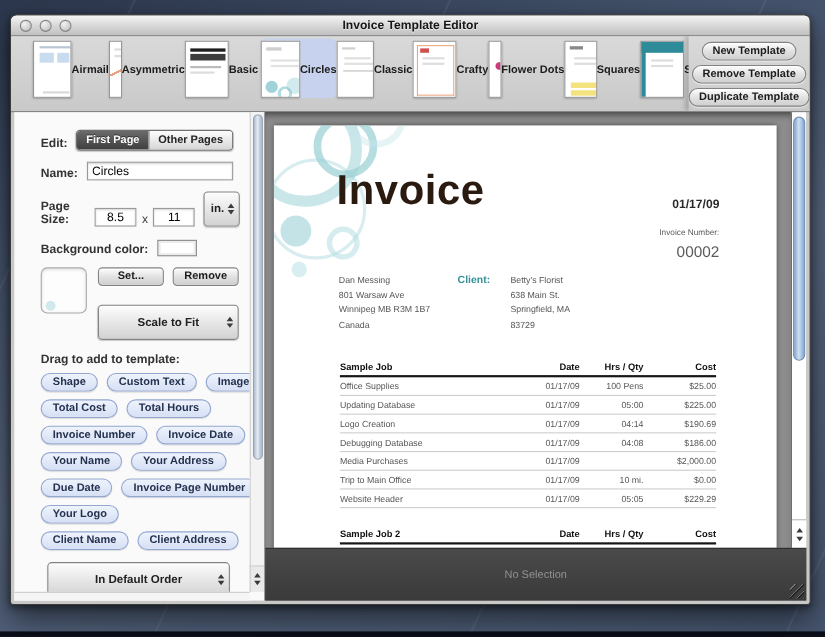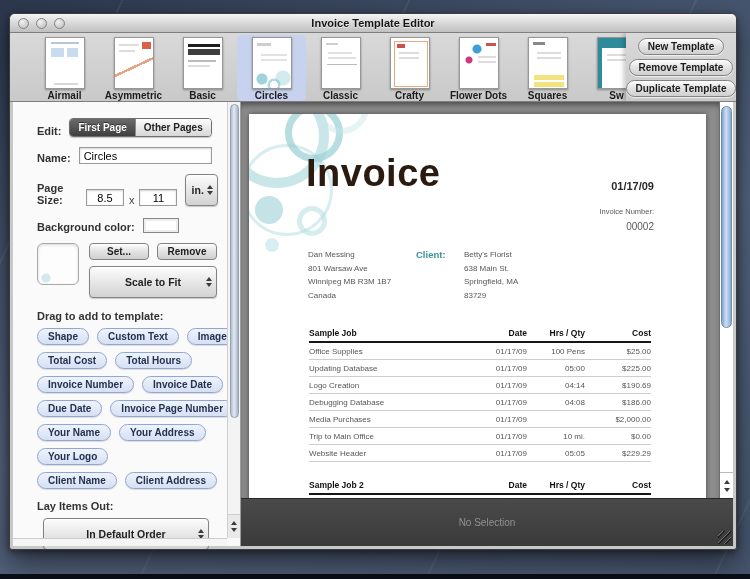--- a/index.html
+++ b/index.html
@@ -21,21 +21,21 @@
   .lights { position:absolute; left:8px; top:4px; display:flex; gap:7px; }
   .light { width:11px; height:11px; border-radius:50%; border:1px solid #848484;
     background:radial-gradient(circle at 35% 30%, #f2f2f2, #b9b9b9); cursor:default; }
   .title { width:100%; text-align:center; font-size:11px; font-weight:bold; color:#161616;
     text-shadow:0 1px 0 rgba(255,255,255,.6); }
 
   
   .strip { position:absolute; left:0; top:19px; right:0; height:69px;
     background:linear-gradient(#d9d9d9,#c9c9c9); border-bottom:1px solid #7e7e7e; overflow:hidden; }
   .tmpl-track { position:absolute; left:20px; top:2px; display:flex; }
-  .tmpl-cell { width:69px; padding-top:2px; display:flex; flex-direction:column; align-items:center;
+  .tmpl-cell { width:69px; padding-top:2px; display:flex; flex-direction:row; align-items:center;
     border-radius:5px; cursor:pointer; }
   .tmpl-cell.selected { background:#c7d2ee; }
   .pg { width:40px; height:52px; background-color:#fff; border:1px solid #979797;
     box-shadow:0 1px 2px rgba(0,0,0,.35); background-repeat:no-repeat; }
   .tmpl-label { font-size:10px; font-weight:bold; color:#1c1c1c; margin-top:1px; white-space:nowrap; }
 
   .pg-airmail{background-image:linear-gradient(#c9dcef,#c9dcef),linear-gradient(#c9dcef,#c9dcef),linear-gradient(#b9c6d4,#b9c6d4),linear-gradient(#d9d9d9,#d9d9d9);background-size:13px 9px,11px 9px,28px 2px,24px 2px;background-position:5px 10px,21px 10px,5px 4px,8px 45px}
   .pg-asymmetric{background-image:linear-gradient(#d9604a,#d9604a),linear-gradient(155deg,transparent 54%,#e8a284 54%,#e8a284 58%,transparent 58%),linear-gradient(#ddd,#ddd),linear-gradient(#ddd,#ddd);background-size:9px 7px,100% 100%,20px 2px,16px 2px;background-position:27px 4px,0 0,4px 6px,4px 12px}
   .pg-basic{background-image:linear-gradient(#1e1e1e,#1e1e1e),linear-gradient(#3d3d3d,#3d3d3d),linear-gradient(#bbb,#bbb),linear-gradient(#ddd,#ddd);background-size:32px 3px,32px 6px,28px 2px,22px 2px;background-position:4px 6px,4px 11px,4px 22px,4px 27px}
   .pg-circles{background-image:radial-gradient(circle at 9px 41px,rgba(127,196,204,.75) 0 5px,transparent 6px),radial-gradient(circle at 21px 47px,transparent 0 4px,rgba(127,196,204,.6) 4px 6px,transparent 7px),radial-gradient(circle at 30px 40px,rgba(127,196,204,.35) 0 7px,transparent 8px),linear-gradient(#cfcfcf,#cfcfcf),linear-gradient(#e2e2e2,#e2e2e2),linear-gradient(#e2e2e2,#e2e2e2);background-size:100% 100%,100% 100%,100% 100%,14px 3px,26px 2px,26px 2px;background-position:0 0,0 0,0 0,4px 5px,8px 16px,8px 21px}
@@ -84,21 +84,21 @@
   .sel-scale { width:128px; margin-top:6px; }
   .sel-lay { width:166px; margin-left:6px; }
 
   .color-well { width:36px; height:15px; margin-left:8px; border:1px solid #878787; background:#fff;
     box-shadow:inset 0 0 0 2px #ededed; cursor:pointer; }
 
   .bgimg-row { display:flex; align-items:flex-start; margin-bottom:12px; }
   .img-well { width:42px; height:42px; border:1px solid #a8a8a8; border-radius:6px;
     background:#fdfdfd radial-gradient(circle at 8px 34px, rgba(127,196,204,.35) 0 4px, transparent 5px);
     box-shadow:inset 0 1px 3px rgba(0,0,0,.15); cursor:pointer; }
-  .bgimg-ctrls { margin-left:10px; display:flex; flex-direction:column; }
+  .bgimg-ctrls { margin-left:10px; display:flex; flex-direction:column;gap:11px; }
   .bgimg-btnrow { display:flex; gap:8px; }
   .btn-set, .btn-remove { width:60px; border-radius:4px; }
 
   .pill-row { display:flex; gap:8px; margin-bottom:7px; }
   .pill { font-family:"Liberation Sans",sans-serif; font-size:10px; font-weight:bold; color:#24324f;
     background:linear-gradient(#eef3fc,#d6e0f5); border:1px solid #93a6d0; border-radius:9px;
     padding:2px 10px; white-space:nowrap; cursor:grab; box-shadow:0 1px 1px rgba(0,0,0,.12); }
   .gap-sm { height:4px; }
 
   .sb-vscroll { position:absolute; top:0; right:0; bottom:8px; width:13px; background:#f3f3f3;
@@ -126,21 +126,21 @@
   .d4 { left:6px; top:82px; width:28px; height:28px; background:rgba(157,209,214,.6); }
   .d5 { left:48px; top:92px; width:30px; height:30px; border:5px solid rgba(180,222,226,.55); }
   .d6 { left:16px; top:124px; width:14px; height:14px; background:rgba(180,222,226,.5); }
   .d7 { left:66px; top:-34px; width:54px; height:54px; border:6px solid rgba(200,231,234,.45); }
 
   .inv-title { position:absolute; left:57px; top:38px; font-size:38px; font-weight:bold; color:#2b1a10;
     letter-spacing:.5px; }
   .inv-meta { position:absolute; right:52px; top:66px; text-align:right; }
   .inv-date { font-size:11px; font-weight:bold; color:#2a2a2a; margin-bottom:15px; }
   .inv-numlabel { font-size:7.5px; color:#5a5a5a; margin-bottom:5px; }
-  .inv-numval { font-size:10px; color:#5a5a5a; }
+  .inv-numval { font-size:14px; color:#5a5a5a; }
 
   .inv-addr { position:absolute; left:59px; top:134px; display:flex; font-size:8px; color:#565656; line-height:13.5px; }
   .from-block { width:108px; }
   .client-label { width:40px; font-size:9.5px; font-weight:bold; color:#37929b; }
   .client-block { margin-left:8px; }
 
   .inv-tables { position:absolute; left:60px; top:214px; width:342px; }
   .inv-table { margin-bottom:18px; }
   .t-head { display:flex; border-bottom:2px solid #161616; padding-bottom:3px; align-items:flex-end; }
   .t-title { flex:1; font-size:8.5px; font-weight:bold; color:#111; }
@@ -286,38 +286,37 @@
             </div>
             <div class="pill-row">
               <button class="pill">Total Cost</button>
               <button class="pill">Total Hours</button>
             </div>
             <div class="pill-row">
               <button class="pill">Invoice Number</button>
               <button class="pill">Invoice Date</button>
             </div>
             <div class="pill-row">
+              <button class="pill">Your Name</button>
+              <button class="pill">Your Address</button>
+            </div>
+            <div class="pill-row">
               <button class="pill">Due Date</button>
               <button class="pill">Invoice Page Number</button>
             </div>
             <div class="pill-row">
-              <button class="pill">Your Name</button>
-              <button class="pill">Your Address</button>
-            </div>
-            <div class="pill-row">
               <button class="pill">Your Logo</button>
             </div>
             <div class="pill-row">
               <button class="pill">Client Name</button>
               <button class="pill">Client Address</button>
             </div>
           </div>
 
         <div class="gap-sm"></div>
-        <div class="lbl-block">Lay Items Out:</div>
         <div class="mac-select sel-lay">
           <span>In Default Order</span>
           <span class="stepper">
               <i class="tri-up"></i>
               <i class="tri-down"></i>
             </span>
         </div>
       </div>
 
       <div class="sb-vscroll">

